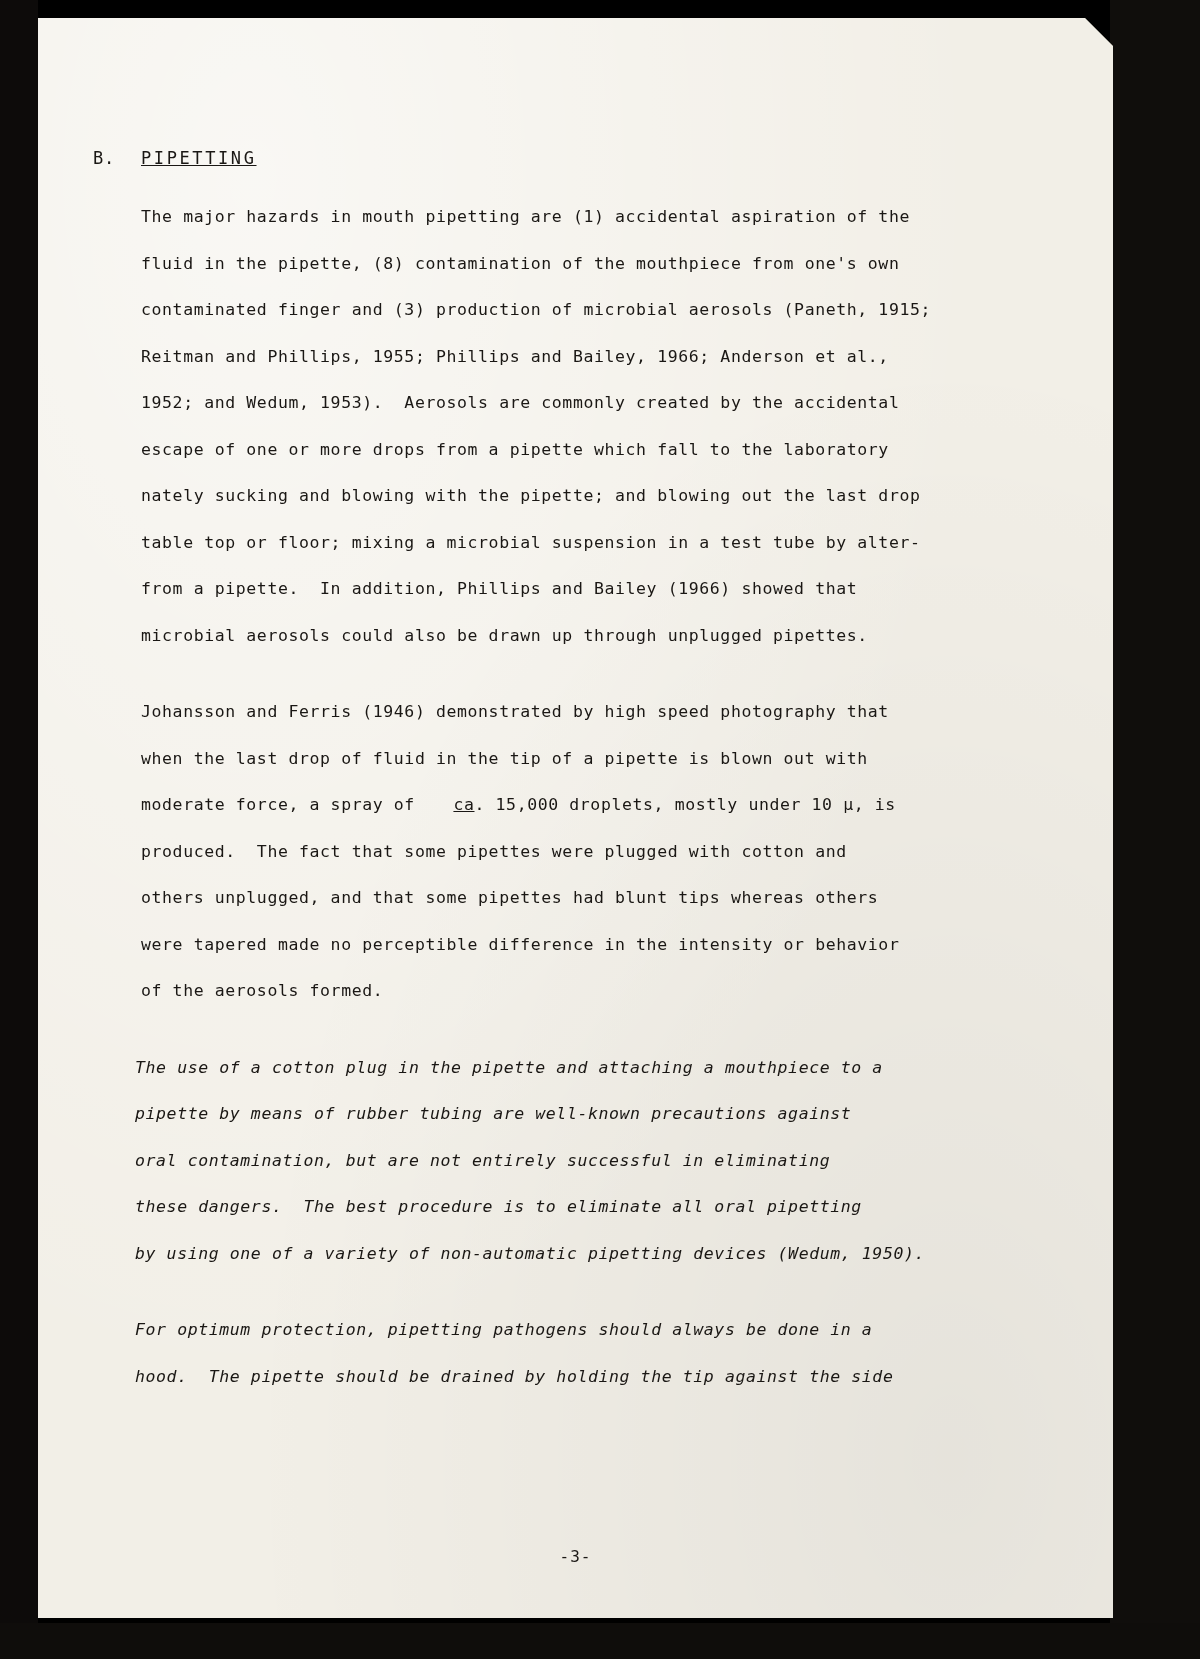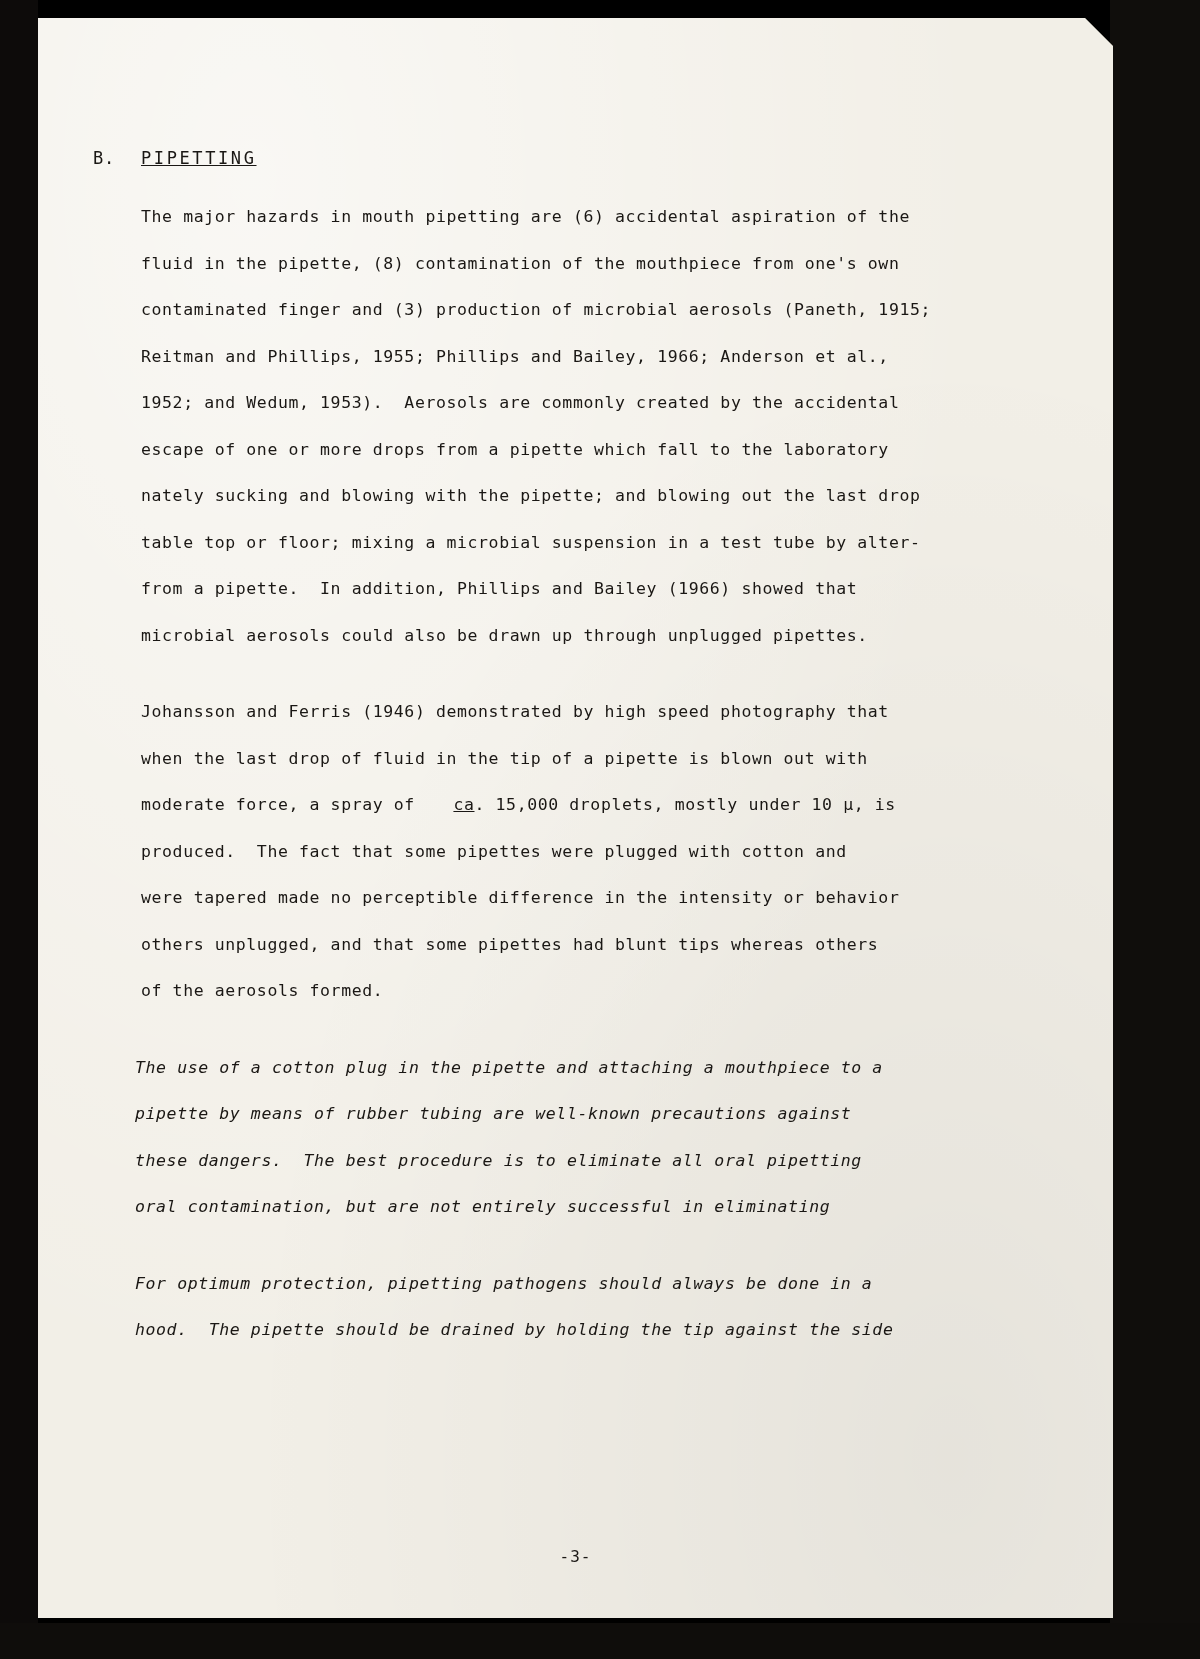--- a/index.html
+++ b/index.html
@@ -158,47 +158,48 @@
     <div class="corner-fold"></div>
 
     <div class="doc">
 
       <div class="heading-row">
         <span class="heading-letter">B.</span>
         <span class="heading-title">PIPETTING</span>
       </div>
 
       <p class="para">
-        <span class="line">The major hazards in mouth pipetting are (6) accidental aspiration of the</span>
+        <span class="line">The major hazards in mouth pipetting are (1) accidental aspiration of the</span>
         <span class="line">fluid in the pipette, (8) contamination of the mouthpiece from one's own</span>
         <span class="line">contaminated finger and (3) production of microbial aerosols (Paneth, 1915;</span>
         <span class="line">Reitman and Phillips, 1955; Phillips and Bailey, 1966; Anderson et al.,</span>
         <span class="line">1952; and Wedum, 1953).  Aerosols are commonly created by the accidental</span>
         <span class="line">escape of one or more drops from a pipette which fall to the laboratory</span>
         <span class="line">nately sucking and blowing with the pipette; and blowing out the last drop</span>
         <span class="line">table top or floor; mixing a microbial suspension in a test tube by alter-</span>
         <span class="line">from a pipette.  In addition, Phillips and Bailey (1966) showed that</span>
         <span class="line">microbial aerosols could also be drawn up through unplugged pipettes.</span>
       </p>
 
       <p class="para">
         <span class="line">Johansson and Ferris (1946) demonstrated by high speed photography that</span>
         <span class="line">when the last drop of fluid in the tip of a pipette is blown out with</span>
         <span class="line">moderate force, a spray of <span class="u">ca</span>. 15,000 droplets, mostly under 10 µ, is</span>
         <span class="line">produced.  The fact that some pipettes were plugged with cotton and</span>
+        <span class="line">others unplugged, and that some pipettes had blunt tips whereas others</span>
         <span class="line">were tapered made no perceptible difference in the intensity or behavior</span>
-        <span class="line">others unplugged, and that some pipettes had blunt tips whereas others</span>
         <span class="line">of the aerosols formed.</span>
       </p>
 
       <p class="para noindent">
         <span class="line">The use of a cotton plug in the pipette and attaching a mouthpiece to a</span>
         <span class="line">pipette by means of rubber tubing are well-known precautions against</span>
+        <span class="line">oral contamination, but are not entirely successful in eliminating</span>
         <span class="line">these dangers.  The best procedure is to eliminate all oral pipetting</span>
-        <span class="line">oral contamination, but are not entirely successful in eliminating</span>
+        <span class="line">by using one of a variety of non-automatic pipetting devices (Wedum, 1950).</span>
       </p>
 
       <p class="para noindent">
         <span class="line">For optimum protection, pipetting pathogens should always be done in a</span>
         <span class="line">hood.  The pipette should be drained by holding the tip against the side</span>
       </p>
 
     </div>
 
     <div class="page-number">-3-</div>

